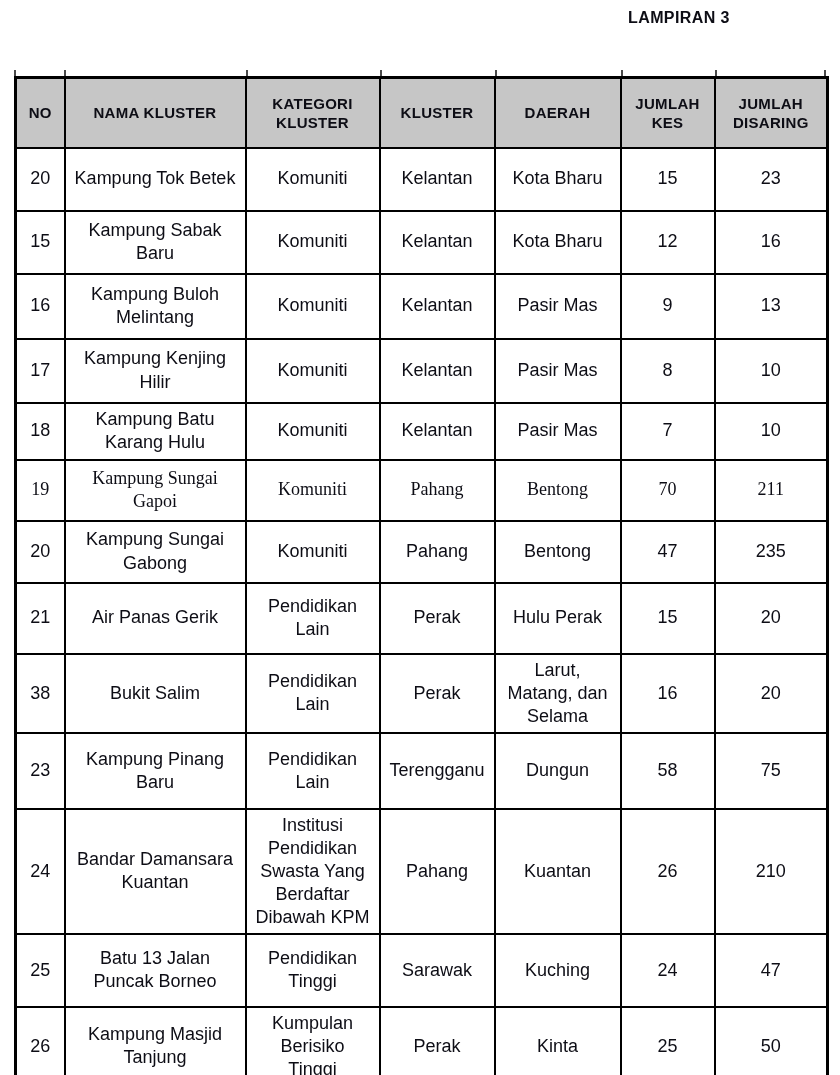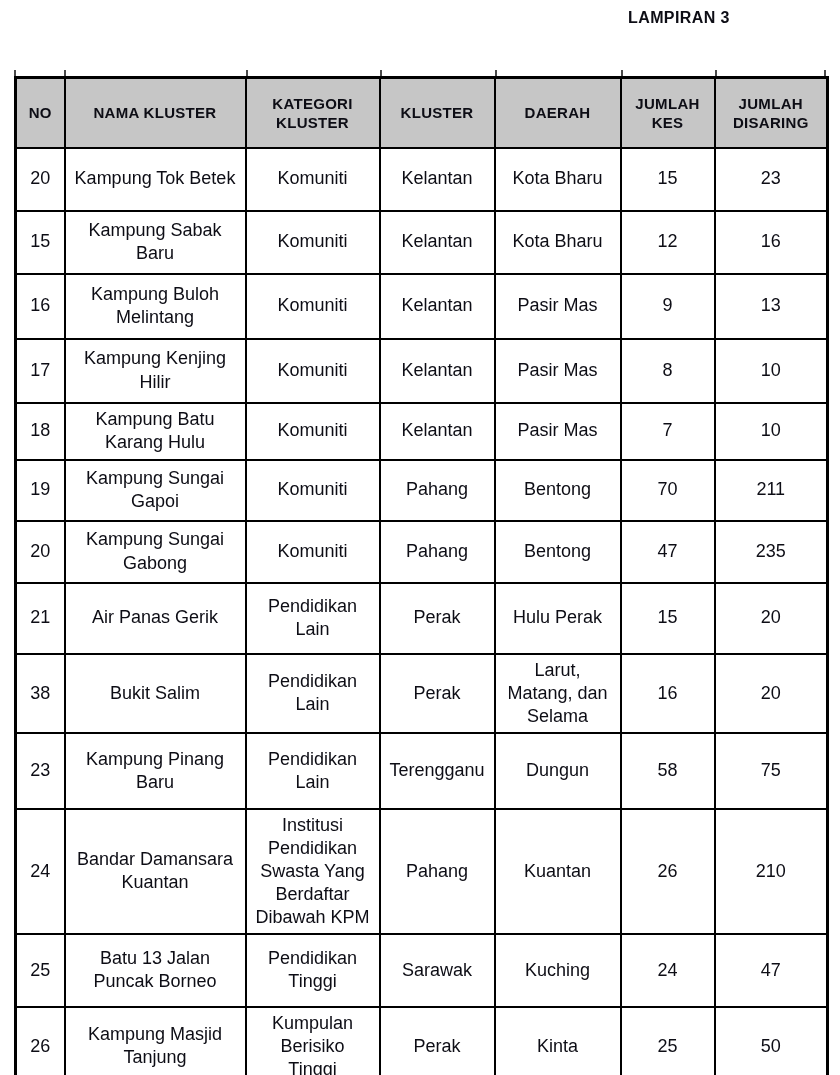--- a/index.html
+++ b/index.html
@@ -89,21 +89,21 @@
   col.c-kategori { width: 134px; }
   col.c-negeri   { width: 115px; }
   col.c-daerah   { width: 126px; }
   col.c-kes      { width: 94px; }
   col.c-disaring { width: 113px; }
   tbody tr:nth-child(1)  { height: 63px; }
   tbody tr:nth-child(2)  { height: 63px; }
   tbody tr:nth-child(3)  { height: 65px; }
   tbody tr:nth-child(4)  { height: 64px; margin-top: 16px; }
   tbody tr:nth-child(5)  { height: 57px; }
-  tbody tr:nth-child(6)  { height: 61px; }
+  tbody tr:nth-child(6)  { height: 61px; font-family: Liberation Serif, serif; }
   tbody tr:nth-child(7)  { height: 62px; }
   tbody tr:nth-child(8)  { height: 71px; }
   tbody tr:nth-child(9)  { height: 70px; }
   tbody tr:nth-child(10) { height: 76px; }
   tbody tr:nth-child(11) { height: 124px; }
   tbody tr:nth-child(12) { height: 73px; }
   tbody tr:nth-child(13) { height: 70px; }
 </style>
 </head>
 <body>

